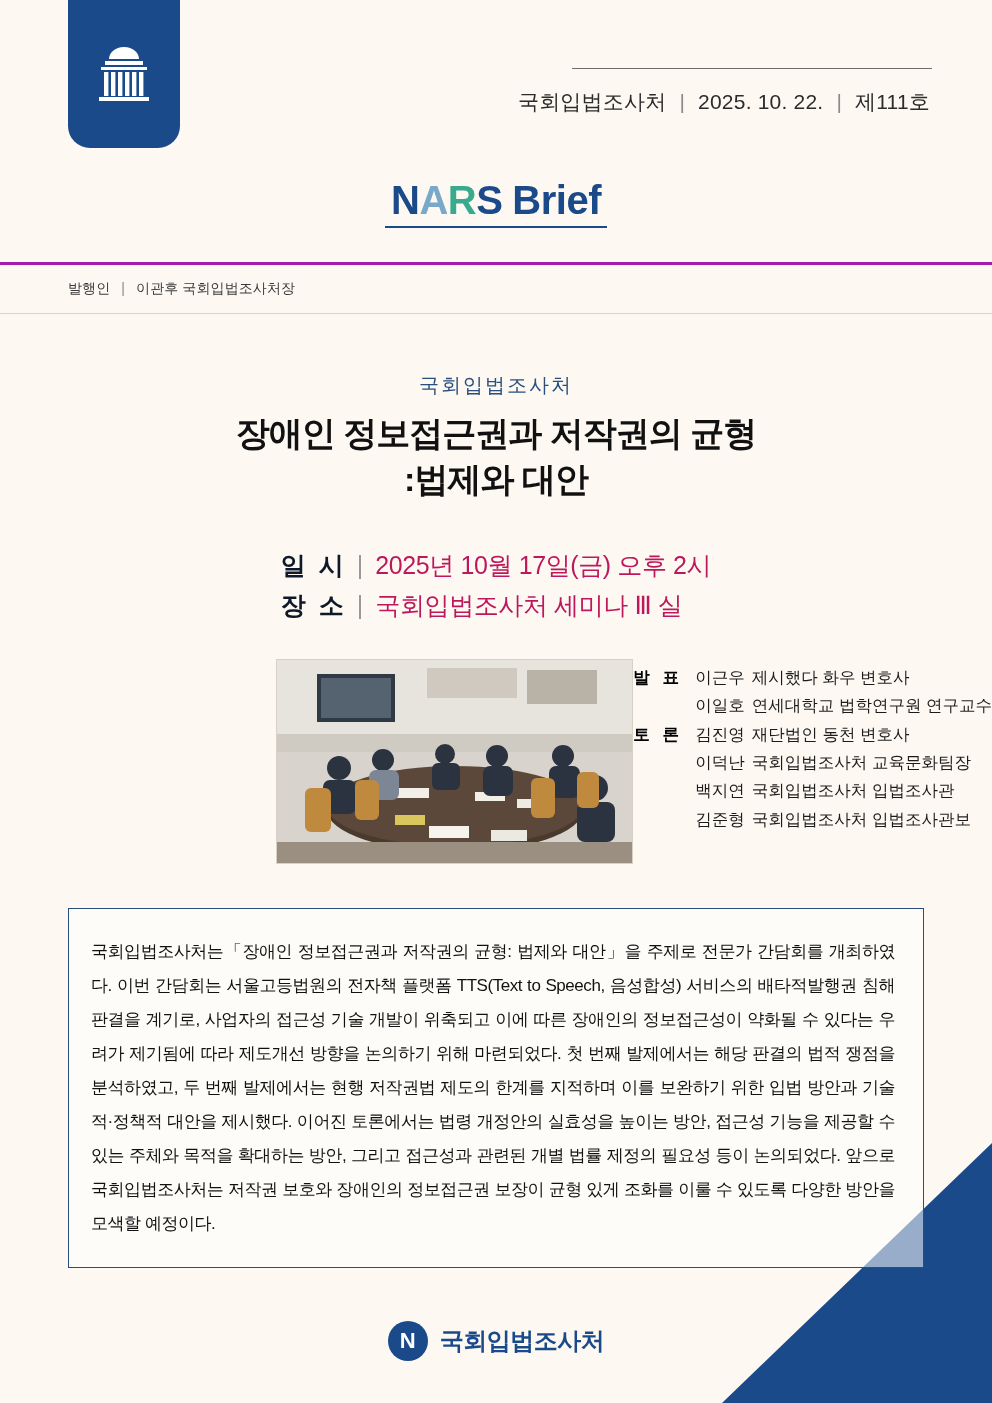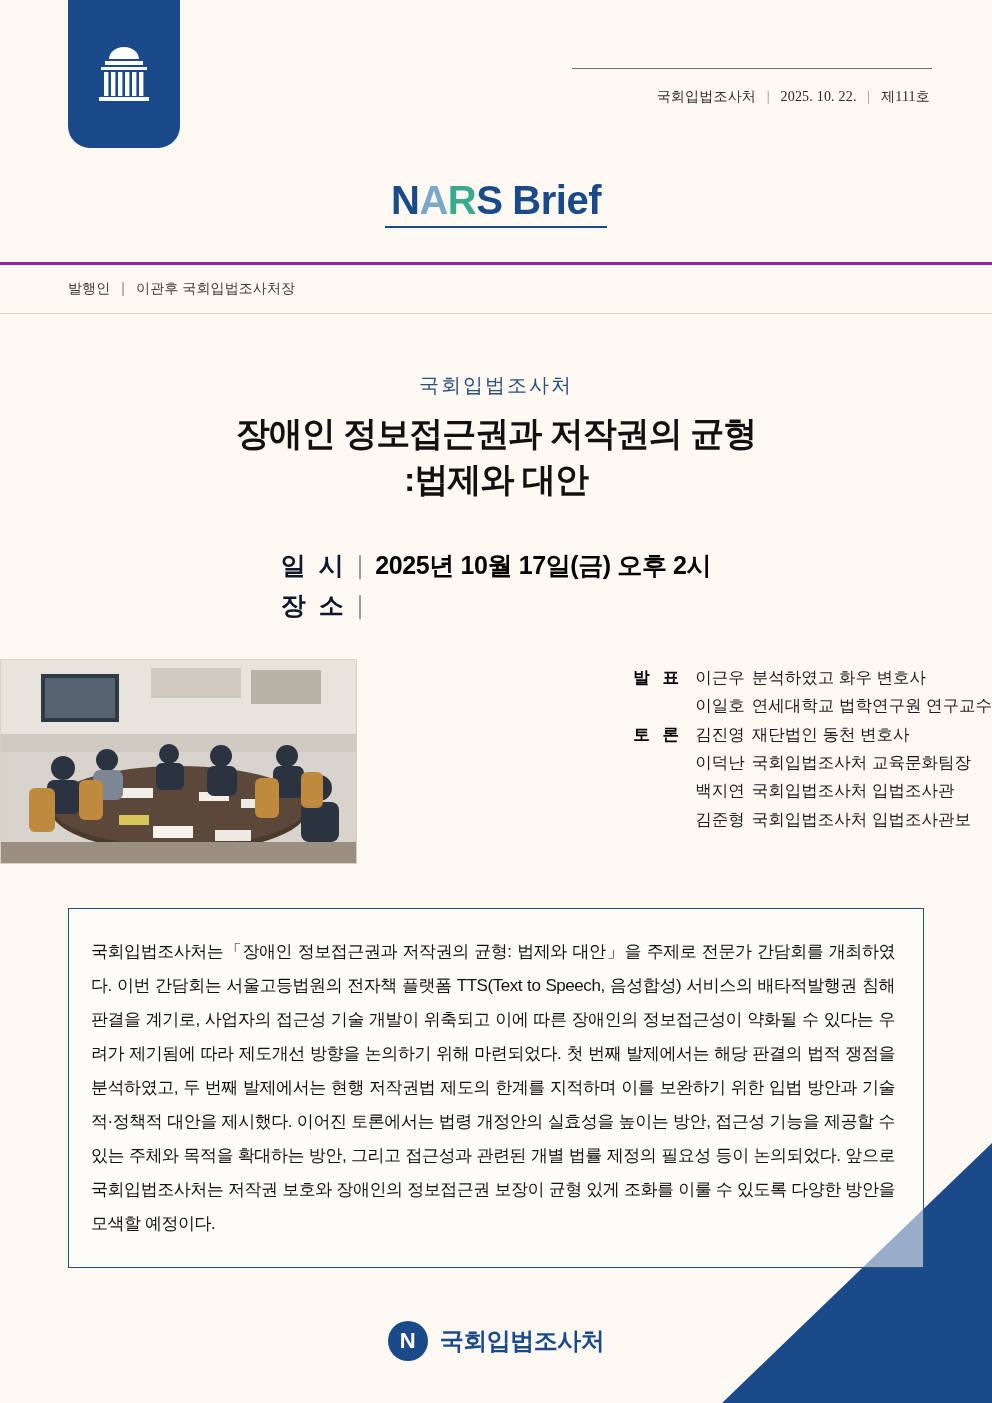--- a/index.html
+++ b/index.html
@@ -46,25 +46,24 @@
     position: absolute;
     right: 60px;
     top: 68px;
     width: 360px;
     border-top: 1.4px solid #6c6c6c;
   }
   .issue-meta {
     position: absolute;
     right: 62px;
     top: 88px;
-    font-size: 14px;
+    font-size: 21px;
     color: #2b2b2b;
     letter-spacing: 0.2px;
     white-space: nowrap;
-    font-family: Liberation Serif, serif;
   }
   .issue-meta .sep { color: #8a8a8a; margin: 0 7px; }
 
   .brand {
     position: absolute;
     left: 0;
     right: 0;
     top: 178px;
     text-align: center;
   }
@@ -140,30 +139,30 @@
     color: #0f172a;
     font-weight: bold;
     letter-spacing: 3px;
     min-width: 72px;
   }
   .info-bar {
     color: #9a9a9a;
     margin: 0 12px 0 4px;
   }
   .info-value {
-    color: #000000;
-    font-weight: bold;
+    color: #be185d;
+    font-weight: normal;
     letter-spacing: -0.4px;
   }
 
   
   .mid {
     margin-top: 34px;
     display: flex;
-    justify-content: space-between;
+    justify-content: flex-end;
     align-items: flex-start;
     text-align: left;
   }
   .photo {
     width: 355px;
     height: 203px;
     border: 1px solid #d8d2c6;
     position: relative;
     overflow: hidden;
     background: #b9b2a7;
@@ -316,20 +315,21 @@
 
     <div class="info-block">
       <div class="info-row">
         <span class="info-label">일 시</span>
         <span class="info-bar">|</span>
         <span class="info-value">2025년 10월 17일(금) 오후 2시</span>
       </div>
       <div class="info-row">
         <span class="info-label">장 소</span>
         <span class="info-bar">|</span>
+        <span class="info-value">국회입법조사처 세미나 Ⅲ 실</span>
       </div>
     </div>
 
     <div class="mid">
 
       <div class="photo">
         <svg width="355" height="203" viewBox="0 0 355 203" aria-hidden="true">
           <rect x="0" y="0" width="355" height="203" fill="#d8d4cd"></rect>
           <rect x="0" y="0" width="355" height="74" fill="#e7e4dd"></rect>
           <rect x="0" y="74" width="355" height="18" fill="#cfcbc2"></rect>
@@ -366,21 +366,21 @@
             <rect x="300" y="112" width="22" height="36" rx="6"></rect>
           </g>
           <rect x="0" y="182" width="355" height="21" fill="#9a8f80"></rect>
         </svg>
       </div>
 
       <div class="people">
         <div class="person-row">
           <span class="role">발 표</span>
           <span class="pname">이근우</span>
-          <span>분석하였고 화우 변호사</span>
+          <span>제시했다 화우 변호사</span>
         </div>
         <div class="person-row">
           <span class="role blank"></span>
           <span class="pname">이일호</span>
           <span>연세대학교 법학연구원 연구교수</span>
         </div>
         <div class="person-row">
           <span class="role">토 론</span>
           <span class="pname">김진영</span>
           <span>재단법인 동천 변호사</span>

